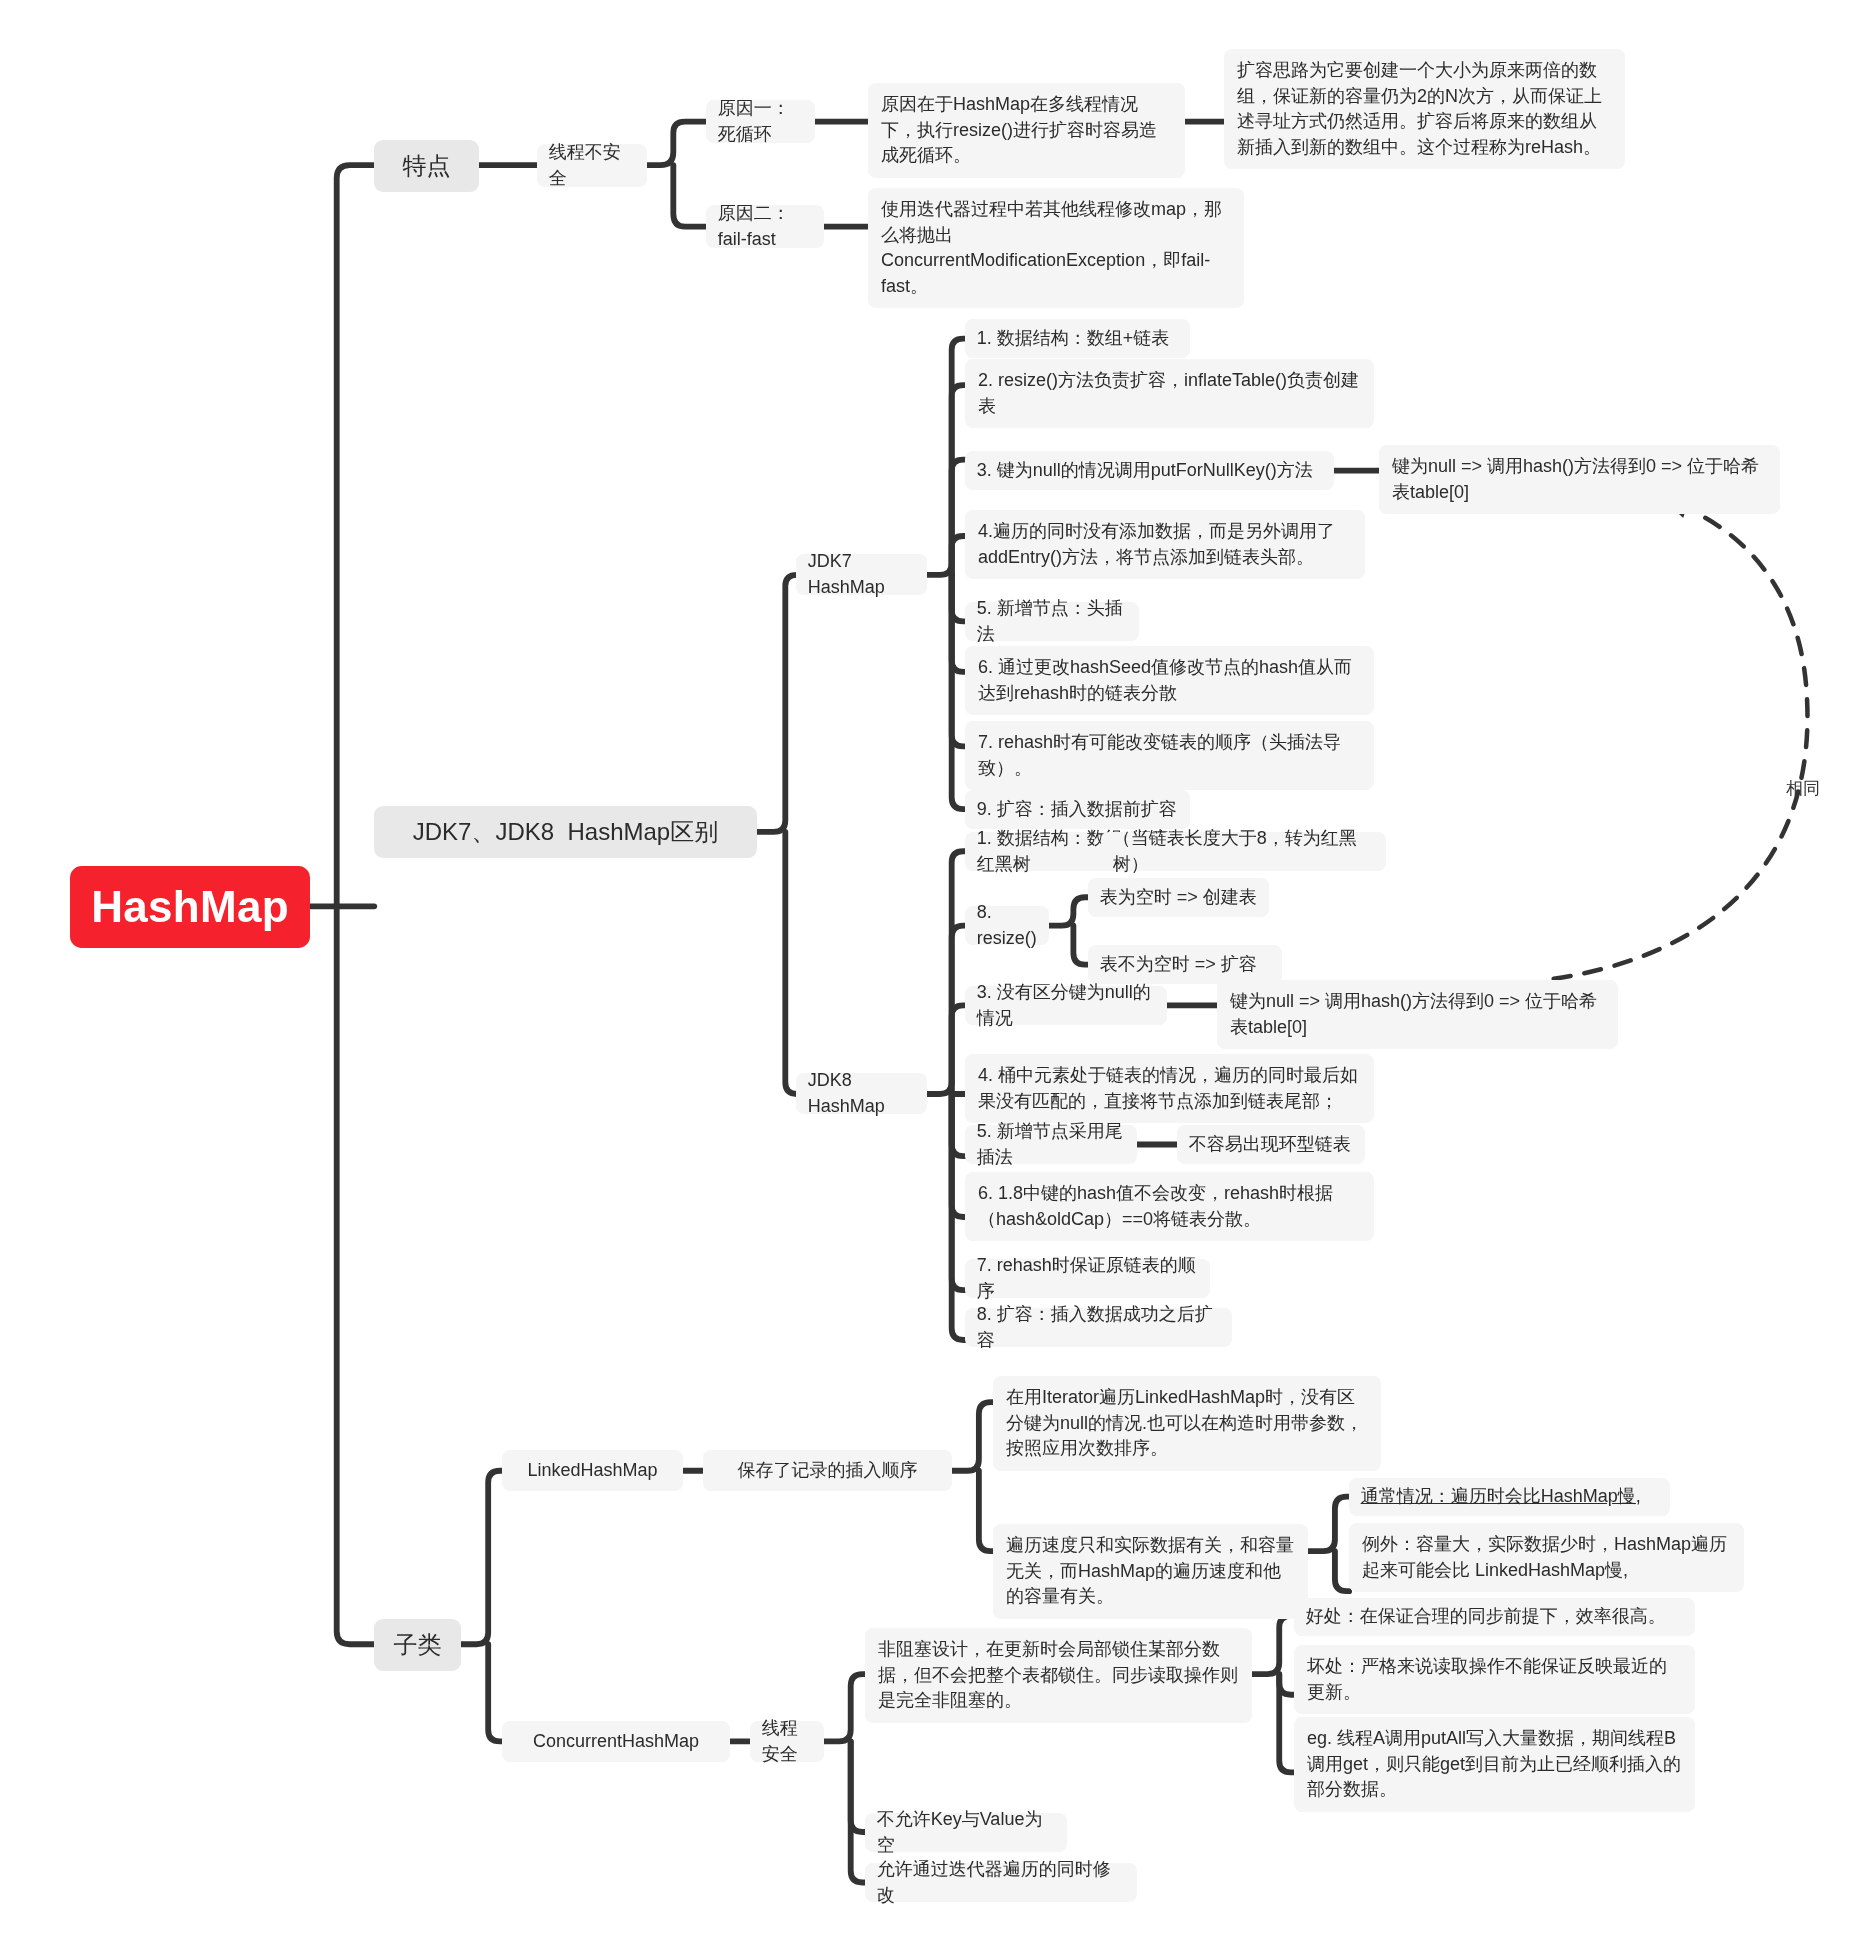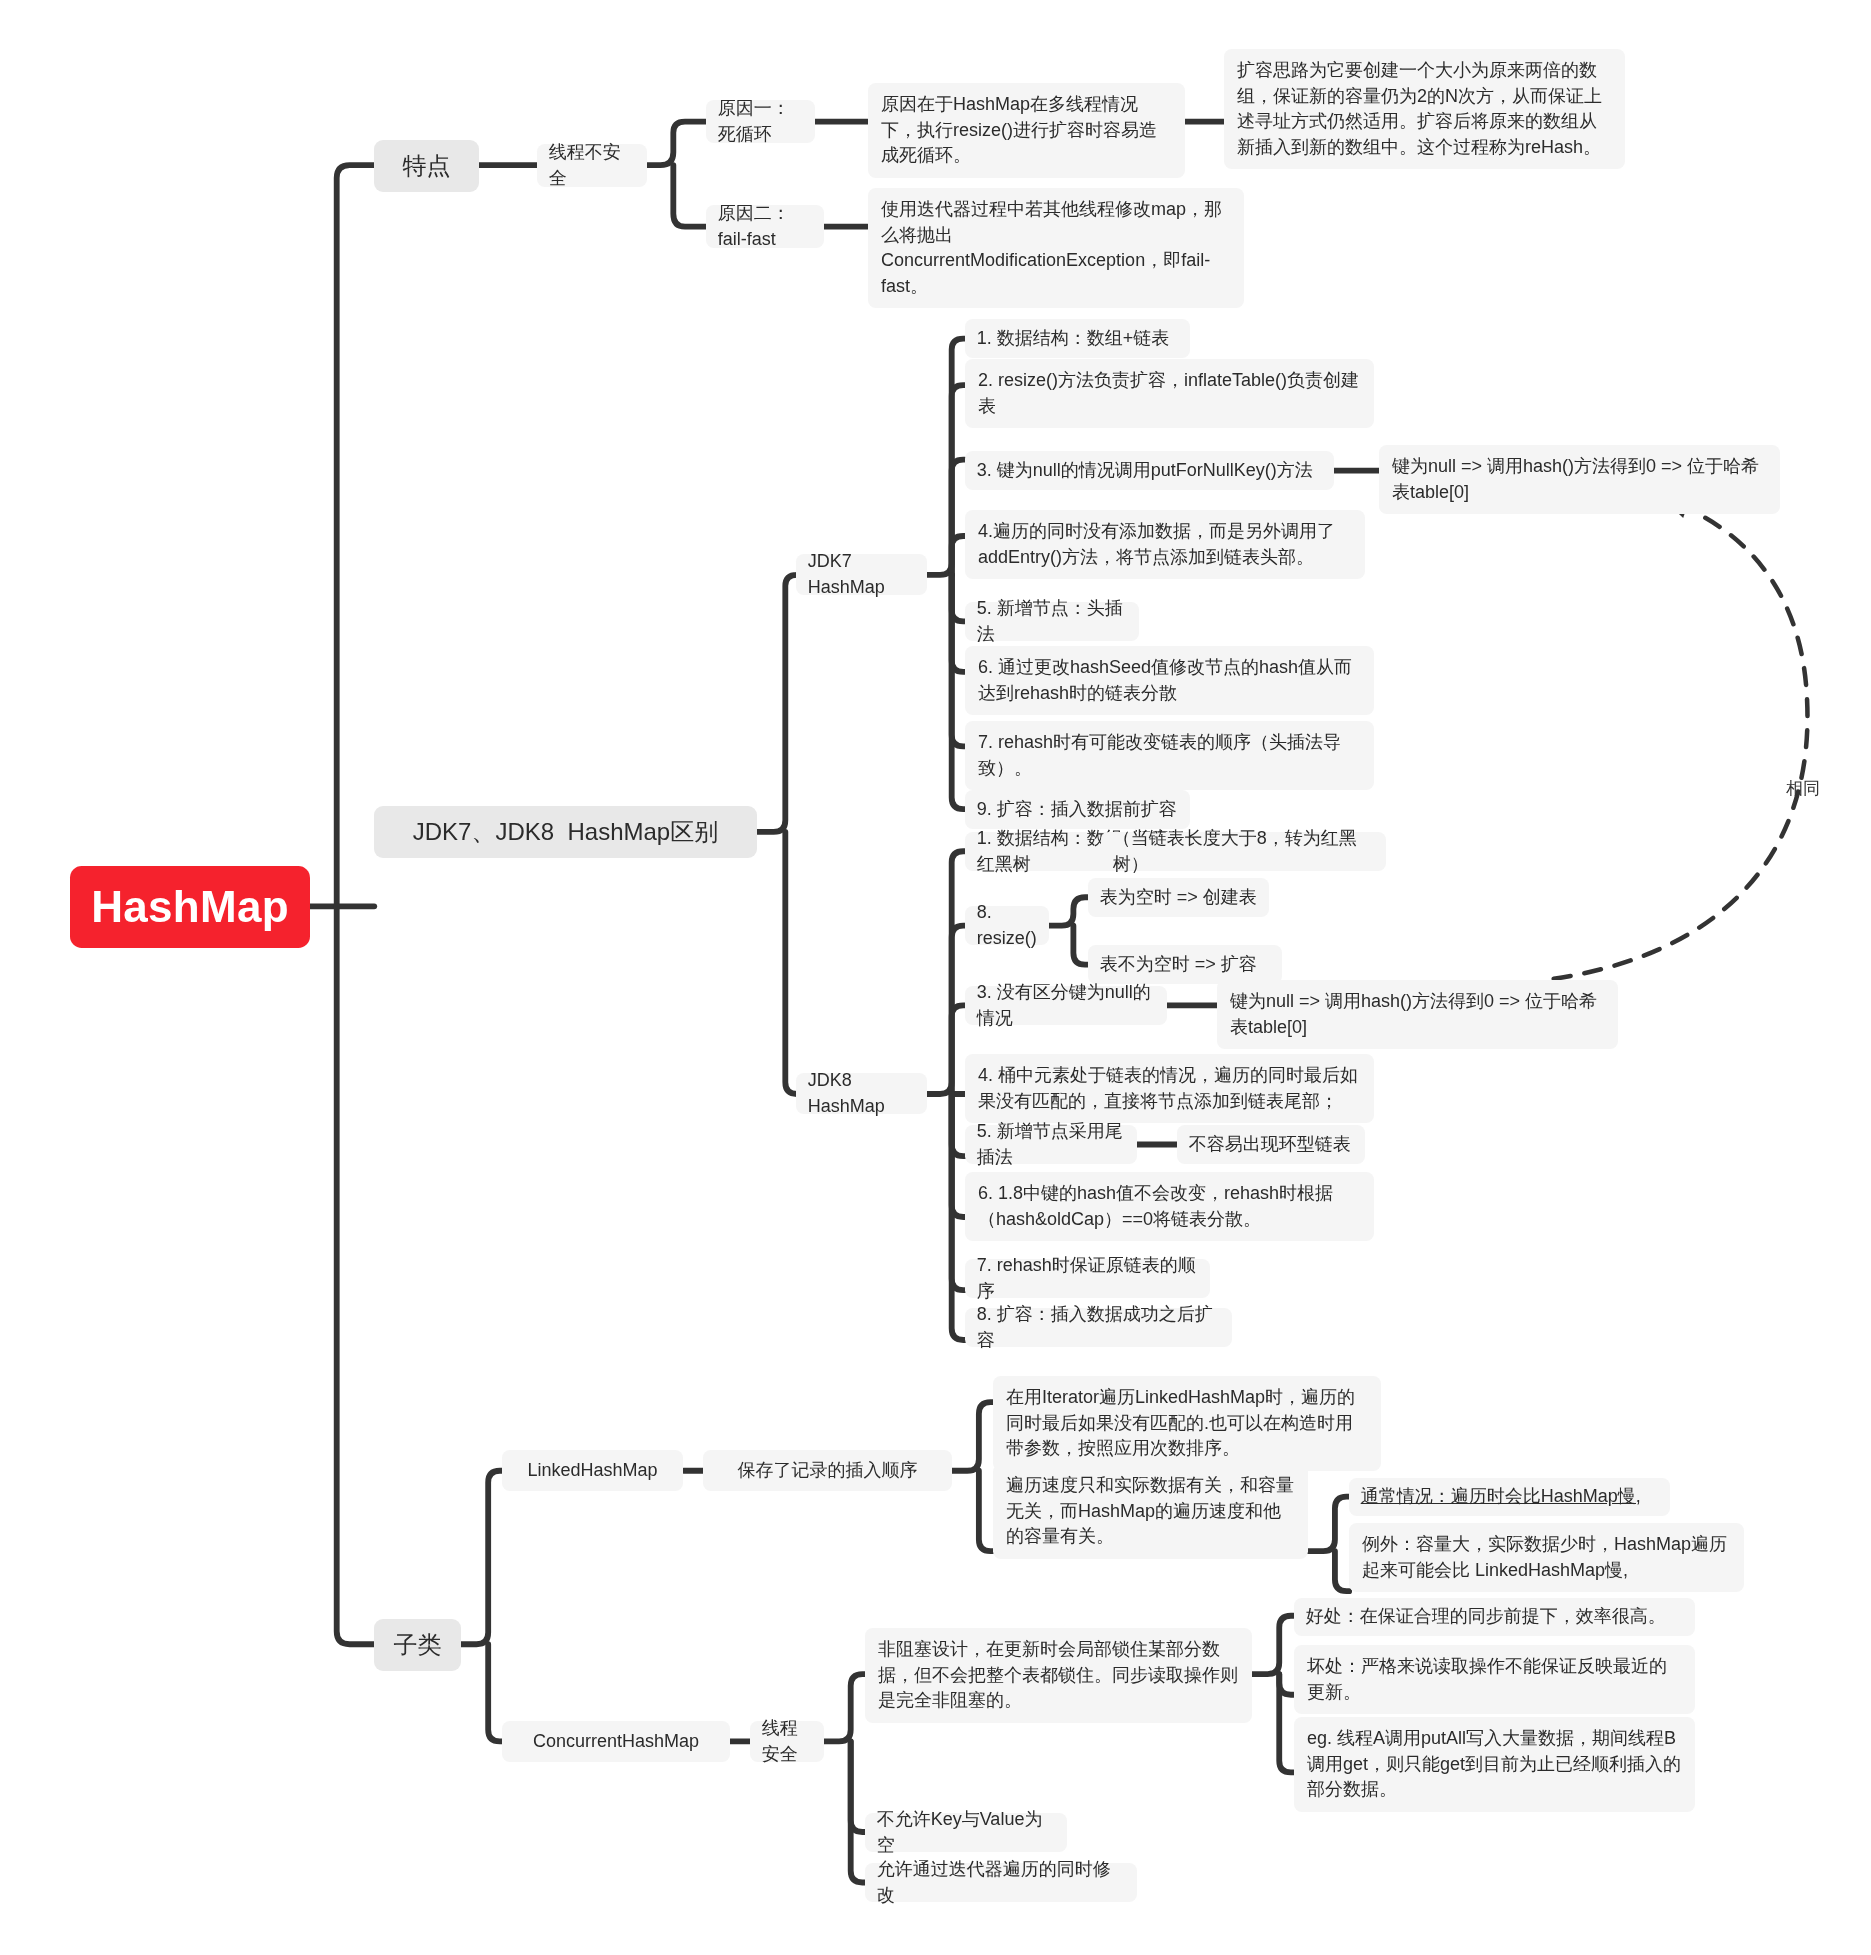--- a/index.html
+++ b/index.html
@@ -155,22 +155,22 @@
   <div class="node chip multi" style="left:965px;top:1172px;width:409px;">6. 1.8中键的hash值不会改变，rehash时根据（hash&amp;oldCap）==0将链表分散。</div>
   <div class="node chip" style="left:965px;top:1259px;width:245px;height:39px;">7. rehash时保证原链表的顺序</div>
   <div class="node chip" style="left:965px;top:1308px;width:267px;height:39px;">8. 扩容：插入数据成功之后扩容</div>
 
   <div class="node plain" style="left:1761px;top:774px;width:84px;height:30px;">相同</div>
 
   <div class="node lvl1" style="left:374px;top:1619px;width:87px;height:52px;">子类</div>
 
   <div class="node chip c" style="left:502px;top:1450px;width:181px;height:41px;">LinkedHashMap</div>
   <div class="node chip c" style="left:703px;top:1450px;width:249px;height:41px;">保存了记录的插入顺序</div>
-  <div class="node chip multi" style="left:993px;top:1376px;width:388px;">在用Iterator遍历LinkedHashMap时，遍历的同时最后如果没有匹配的.也可以在构造时用带参数，按照应用次数排序。</div>
-  <div class="node chip multi" style="left:993px;top:1464px;width:315px;">遍历速度只和实际数据有关，和容量无关，而HashMap的遍历速度和他的容量有关。</div>
+  <div class="node chip multi" style="left:993px;top:1376px;width:388px;">在用Iterator遍历LinkedHashMap时，没有区分键为null的情况.也可以在构造时用带参数，按照应用次数排序。</div>
+  <div class="node chip multi" style="left:993px;top:1524px;width:315px;">遍历速度只和实际数据有关，和容量无关，而HashMap的遍历速度和他的容量有关。</div>
   <div class="node chip" style="left:1349px;top:1478px;width:321px;height:38px;text-decoration:underline;">通常情况：遍历时会比HashMap慢,</div>
   <div class="node chip multi" style="left:1349px;top:1523px;width:395px;">例外：容量大，实际数据少时，HashMap遍历起来可能会比 LinkedHashMap慢,</div>
 
   <div class="node chip c" style="left:502px;top:1721px;width:228px;height:41px;">ConcurrentHashMap</div>
   <div class="node chip c" style="left:750px;top:1721px;width:74px;height:41px;">线程安全</div>
   <div class="node chip multi" style="left:865px;top:1628px;width:387px;">非阻塞设计，在更新时会局部锁住某部分数据，但不会把整个表都锁住。同步读取操作则是完全非阻塞的。</div>
   <div class="node chip" style="left:1294px;top:1598px;width:401px;height:38px;">好处：在保证合理的同步前提下，效率很高。</div>
   <div class="node chip multi" style="left:1294px;top:1717px;width:401px;">eg. 线程A调用putAll写入大量数据，期间线程B调用get，则只能get到目前为止已经顺利插入的部分数据。</div>
   <div class="node chip multi" style="left:1294px;top:1645px;width:401px;">坏处：严格来说读取操作不能保证反映最近的更新。</div>
   <div class="node chip" style="left:865px;top:1813px;width:202px;height:39px;">不允许Key与Value为空</div>

